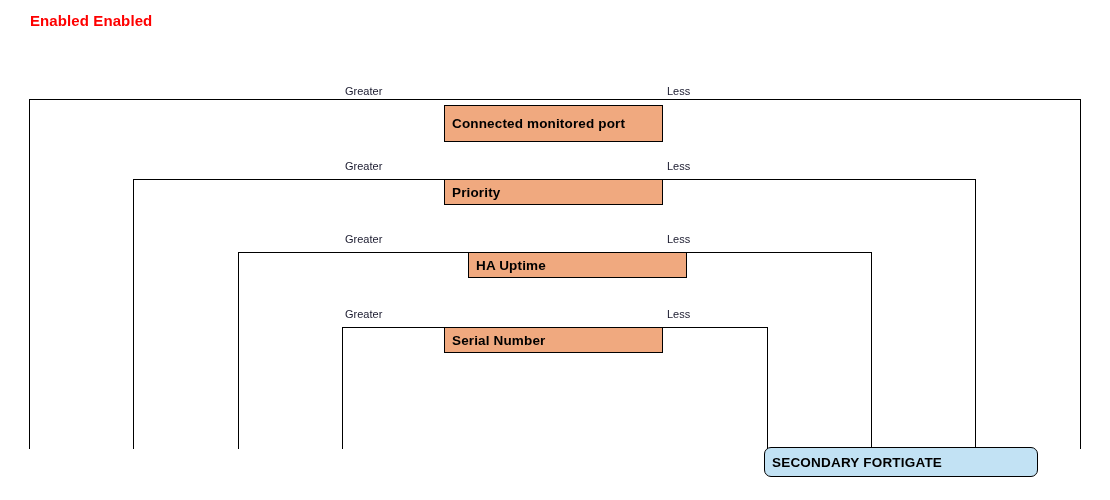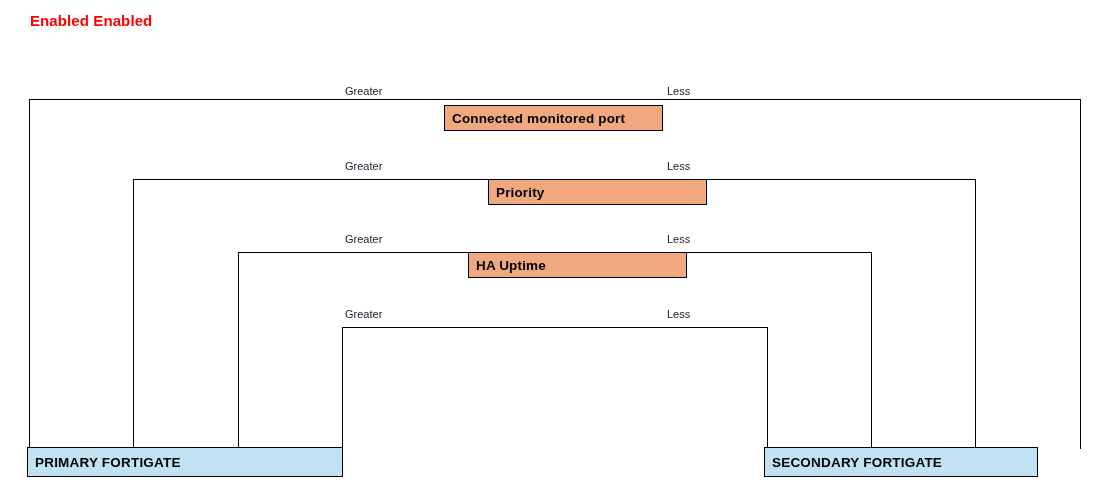--- a/index.html
+++ b/index.html
@@ -82,38 +82,38 @@
 
 <div id="canvas">
 
   <div class="title">Enabled Enabled</div>
 
   <div class="edge-label" style="left:345px; top:85px;">Greater</div>
   <div class="edge-label" style="left:667px; top:85px;">Less</div>
   <div class="hline" style="left:29px; top:99px; width:1052px;"></div>
   <div class="vline" style="left:29px; top:99px; height:350px;"></div>
   <div class="vline" style="left:1080px; top:99px; height:350px;"></div>
-  <div class="crit-box" style="left:444px; top:105px; width:219px; height:26px;">Connected monitored port</div>
+  <div class="crit-box" style="left:444px; top:105px; width:219px; height:37px;">Connected monitored port</div>
 
   <div class="edge-label" style="left:345px; top:160px;">Greater</div>
   <div class="edge-label" style="left:667px; top:160px;">Less</div>
   <div class="hline" style="left:133px; top:179px; width:843px;"></div>
   <div class="vline" style="left:133px; top:179px; height:270px;"></div>
   <div class="vline" style="left:975px; top:179px; height:270px;"></div>
-  <div class="crit-box" style="left:444px; top:179px; width:219px; height:26px;margin-left:44px;">Priority</div>
+  <div class="crit-box" style="left:444px; top:179px; width:219px; height:26px;">Priority</div>
 
   <div class="edge-label" style="left:345px; top:233px;">Greater</div>
   <div class="edge-label" style="left:667px; top:233px;">Less</div>
   <div class="hline" style="left:238px; top:252px; width:634px;"></div>
   <div class="vline" style="left:238px; top:252px; height:197px;"></div>
   <div class="vline" style="left:871px; top:252px; height:197px;"></div>
   <div class="crit-box" style="left:444px; top:252px; width:219px; height:26px;margin-left:24px;">HA Uptime</div>
 
   <div class="edge-label" style="left:345px; top:308px;">Greater</div>
   <div class="edge-label" style="left:667px; top:308px;">Less</div>
   <div class="hline" style="left:342px; top:327px; width:426px;"></div>
   <div class="vline" style="left:342px; top:327px; height:122px;"></div>
   <div class="vline" style="left:767px; top:327px; height:122px;"></div>
+  <div class="crit-box" style="left:444px; top:327px; width:219px; height:26px;">Serial Number</div>
 
-  <div class="device-box" style="left:27px; top:447px; width:316px; height:30px;">PRIMARY FORTIGATE</div>
-  <div class="device-box" style="left:764px; top:447px; width:274px; height:30px;">SECONDARY FORTIGATE</div>
+  <div class="device-box" style="left:764px; top:447px; width:274px; height:30px;border-radius:7px;">SECONDARY FORTIGATE</div>
 
 </div>
 
 </body></html>

